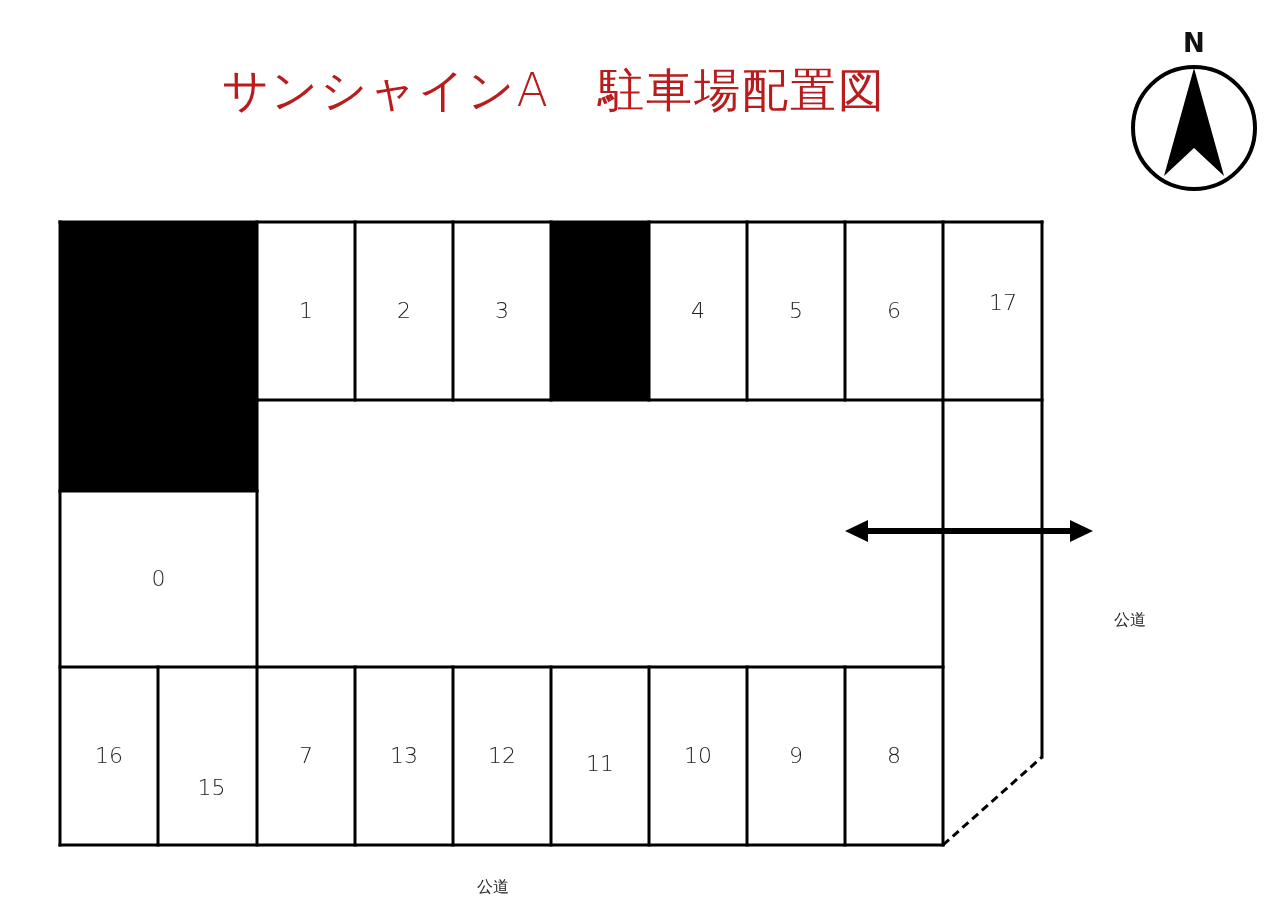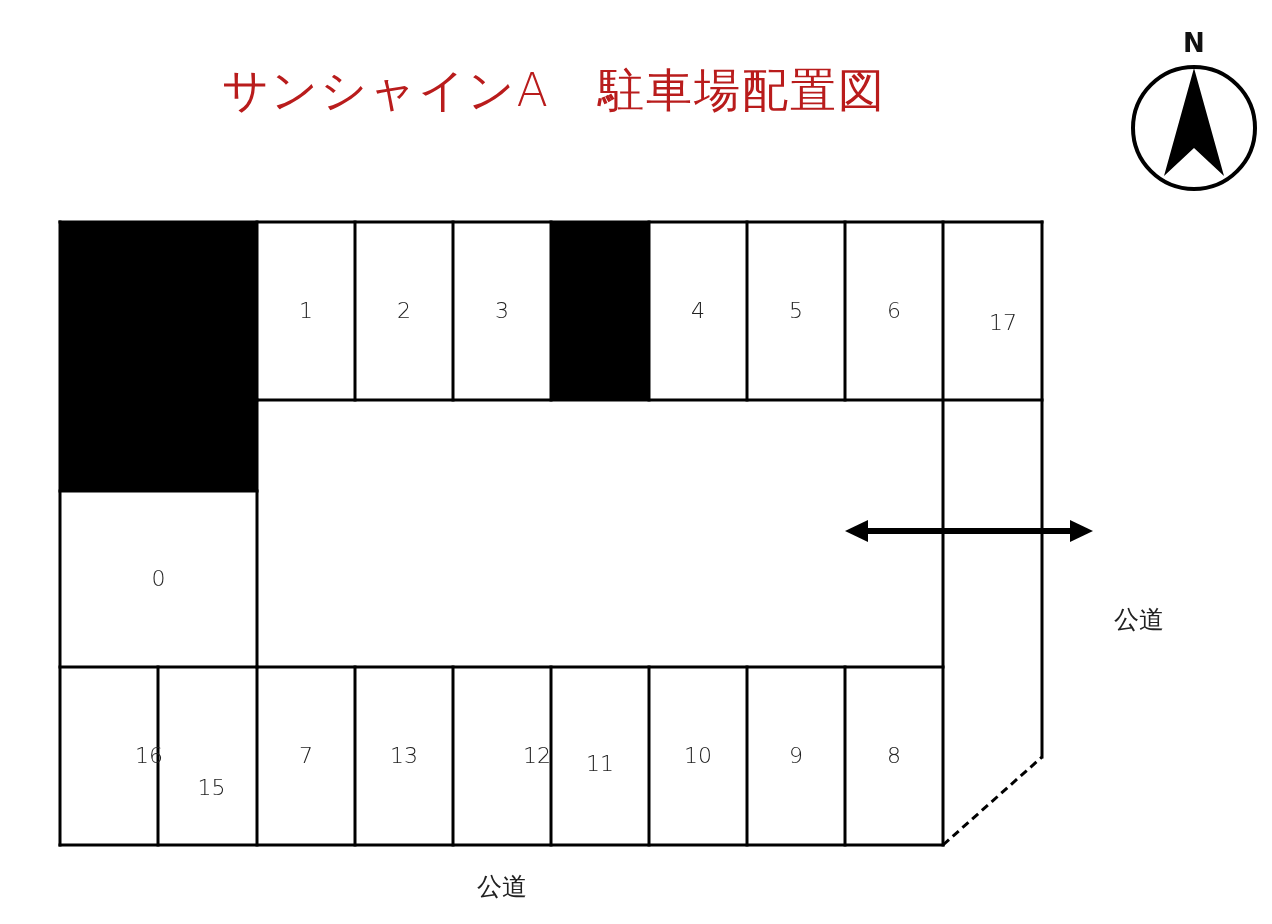--- a/index.html
+++ b/index.html
@@ -8,21 +8,21 @@
   .title { position: absolute; left: 222px; top: 58px; width: 680px; height: 64px;
            font-size: 46px; font-weight: 300; letter-spacing: 2px; line-height: 64px;
            white-space: pre; color: #b91c1c; }
   .compass { position: absolute; left: 1128px; top: 28px; width: 132px; height: 164px; }
   .compass-n { position: absolute; left: 0; top: 0; width: 132px; text-align: center;
                font-size: 26px; font-weight: bold; line-height: 30px;
                font-family: "DejaVu Sans", sans-serif; }
   .plan { position: absolute; left: 0; top: 0; width: 1272px; height: 924px; }
   .slot-label { position: absolute; font-size: 22px; line-height: 26px; text-align: center;
                 color: #222; font-family: "DejaVu Sans", sans-serif; font-weight: 300; }
-  .road-label { position: absolute; font-size: 25px; line-height: 26px; color: #222; }
+  .road-label { position: absolute; font-size: 16px; line-height: 26px; color: #222; }
 </style>
 </head>
 <body>
 
 <div class="title">サンシャインA　駐車場配置図</div>
 
 <div class="compass">
   <div class="compass-n">N</div>
   <svg width="132" height="164" viewBox="0 0 132 164" style="position:absolute;left:0;top:0;">
     <circle cx="66" cy="100" r="61" fill="none" stroke="#000" stroke-width="4"></circle>
@@ -79,28 +79,28 @@
     <polygon points="1093,531 1070,520 1070,542" fill="#000"></polygon>
   </g>
 </svg>
 
 <div class="slot-label" style="left:257px;top:298px;width:98px;">1</div>
 <div class="slot-label" style="left:355px;top:298px;width:98px;">2</div>
 <div class="slot-label" style="left:453px;top:298px;width:98px;">3</div>
 <div class="slot-label" style="left:649px;top:298px;width:98px;">4</div>
 <div class="slot-label" style="left:747px;top:298px;width:98px;">5</div>
 <div class="slot-label" style="left:845px;top:298px;width:98px;">6</div>
-<div class="slot-label" style="left:943px;top:310px;width:120px;">17</div>
+<div class="slot-label" style="left:943px;top:290px;width:120px;">17</div>
 
 <div class="slot-label" style="left:60px;top:566px;width:197px;">0</div>
 
-<div class="slot-label" style="left:60px;top:743px;width:98px;padding-left:40px;">16</div>
+<div class="slot-label" style="left:60px;top:743px;width:98px;">16</div>
 <div class="slot-label" style="left:162px;top:743px;width:99px;margin-top:32px;">15</div>
 <div class="slot-label" style="left:257px;top:743px;width:98px;">7</div>
 <div class="slot-label" style="left:355px;top:743px;width:98px;">13</div>
-<div class="slot-label" style="left:453px;top:743px;width:98px;text-align:right;">12</div>
+<div class="slot-label" style="left:453px;top:743px;width:98px;">12</div>
 <div class="slot-label" style="left:551px;top:743px;width:98px;margin-top:8px;">11</div>
 <div class="slot-label" style="left:649px;top:743px;width:98px;">10</div>
 <div class="slot-label" style="left:747px;top:743px;width:98px;">9</div>
 <div class="slot-label" style="left:845px;top:743px;width:98px;">8</div>
 
 <div class="road-label" style="left:1114px;top:607px;">公道</div>
 <div class="road-label" style="left:477px;top:874px;">公道</div>
 
 </body></html>

